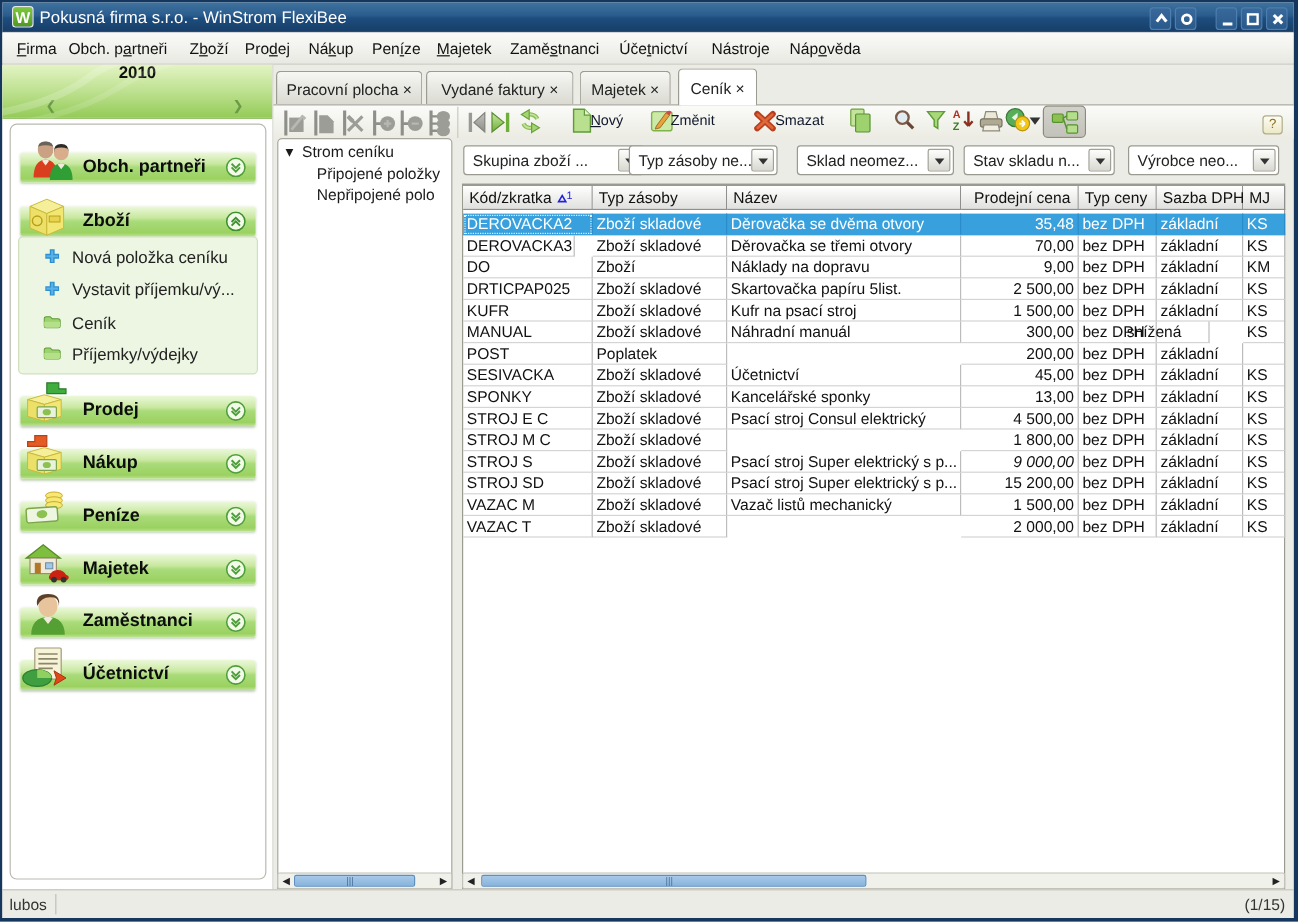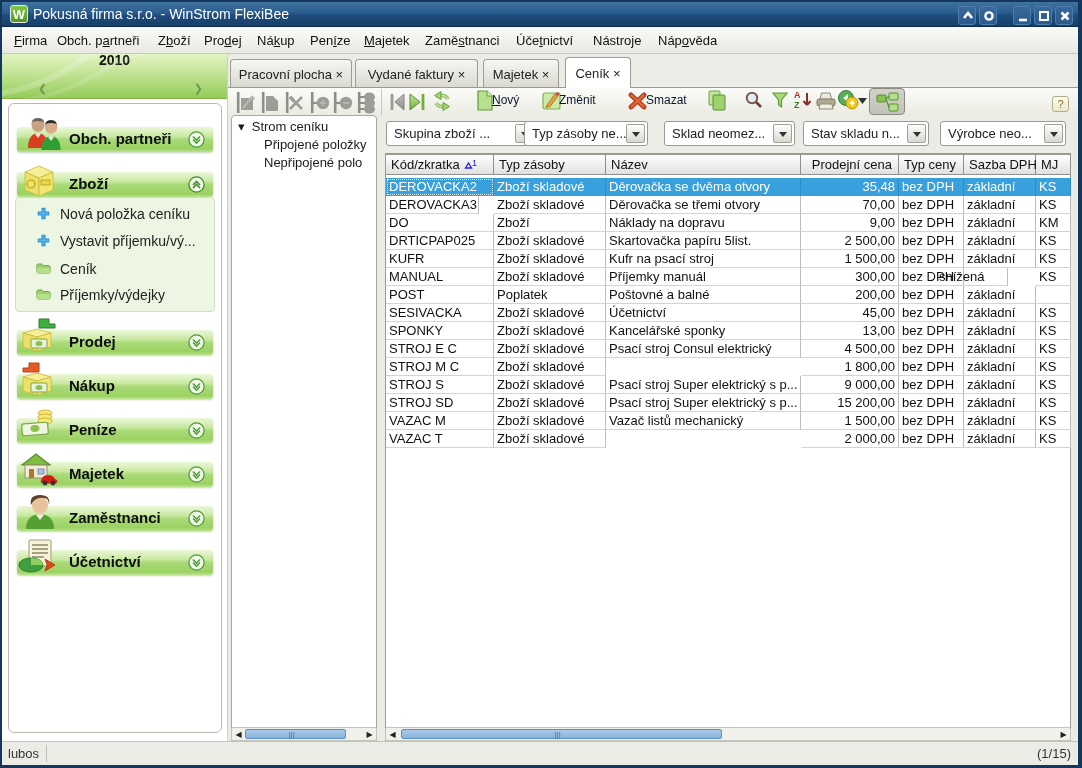--- a/index.html
+++ b/index.html
@@ -495,30 +495,29 @@
           <span class="cell" style="left:108px; width:112px;">Zboží skladové</span>
           <span class="cell" style="left:220px; width:195px;">Kufr na psací stroj</span>
           <span class="cell num" style="left:415px; width:98px;">1 500,00</span>
           <span class="cell" style="left:513px; width:65px;">bez DPH</span>
           <span class="cell" style="left:578px; width:72px;">základní</span>
           <span class="cell" style="left:650px; width:35px;">KS</span>
         </div>
       <div class="row" style="top:113px;">
           <span class="cell" style="left:0px; width:108px;">MANUAL</span>
           <span class="cell" style="left:108px; width:112px;">Zboží skladové</span>
-          <span class="cell" style="left:220px; width:195px;">Příjemky manuál</span>
+          <span class="cell" style="left:220px; width:195px;">Náhradní manuál</span>
           <span class="cell num" style="left:415px; width:98px;">300,00</span>
           <span class="cell" style="left:513px; width:65px;">bez DPH</span>
           <span class="cell" style="left:550px; width:72px;">snížená</span>
           <span class="cell" style="left:650px; width:35px;">KS</span>
         </div>
       <div class="row" style="top:131px;">
           <span class="cell" style="left:0px; width:108px;">POST</span>
           <span class="cell" style="left:108px; width:112px;">Poplatek</span>
-          <span class="cell" style="left:220px; width:195px;">Poštovné a balné</span>
           <span class="cell num" style="left:415px; width:98px;">200,00</span>
           <span class="cell" style="left:513px; width:65px;">bez DPH</span>
           <span class="cell" style="left:578px; width:72px;">základní</span>
           <span class="cell" style="left:650px; width:35px;"></span>
         </div>
       <div class="row" style="top:149px;">
           <span class="cell" style="left:0px; width:108px;">SESIVACKA</span>
           <span class="cell" style="left:108px; width:112px;">Zboží skladové</span>
           <span class="cell" style="left:220px; width:195px;">Účetnictví</span>
           <span class="cell num" style="left:415px; width:98px;">45,00</span>
@@ -549,21 +548,21 @@
           <span class="cell" style="left:108px; width:112px;">Zboží skladové</span>
           <span class="cell num" style="left:415px; width:98px;">1 800,00</span>
           <span class="cell" style="left:513px; width:65px;">bez DPH</span>
           <span class="cell" style="left:578px; width:72px;">základní</span>
           <span class="cell" style="left:650px; width:35px;">KS</span>
         </div>
       <div class="row" style="top:221px;">
           <span class="cell" style="left:0px; width:108px;">STROJ S</span>
           <span class="cell" style="left:108px; width:112px;">Zboží skladové</span>
           <span class="cell" style="left:220px; width:195px;">Psací stroj Super elektrický s p...</span>
-          <span class="cell num" style="left:415px; width:98px;">9 000,00</span>
+          <span class="cell num" style="left:415px; width:98px;font-style:italic;">9 000,00</span>
           <span class="cell" style="left:513px; width:65px;">bez DPH</span>
           <span class="cell" style="left:578px; width:72px;">základní</span>
           <span class="cell" style="left:650px; width:35px;">KS</span>
         </div>
       <div class="row" style="top:239px;">
           <span class="cell" style="left:0px; width:108px;">STROJ SD</span>
           <span class="cell" style="left:108px; width:112px;">Zboží skladové</span>
           <span class="cell" style="left:220px; width:195px;">Psací stroj Super elektrický s p...</span>
           <span class="cell num" style="left:415px; width:98px;">15 200,00</span>
           <span class="cell" style="left:513px; width:65px;">bez DPH</span>

